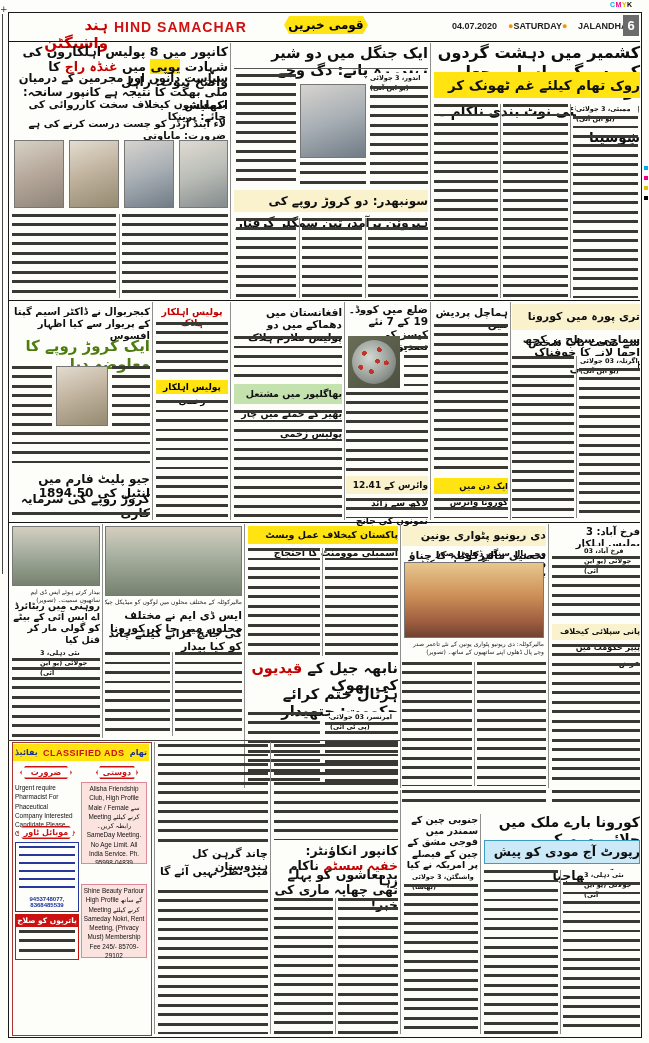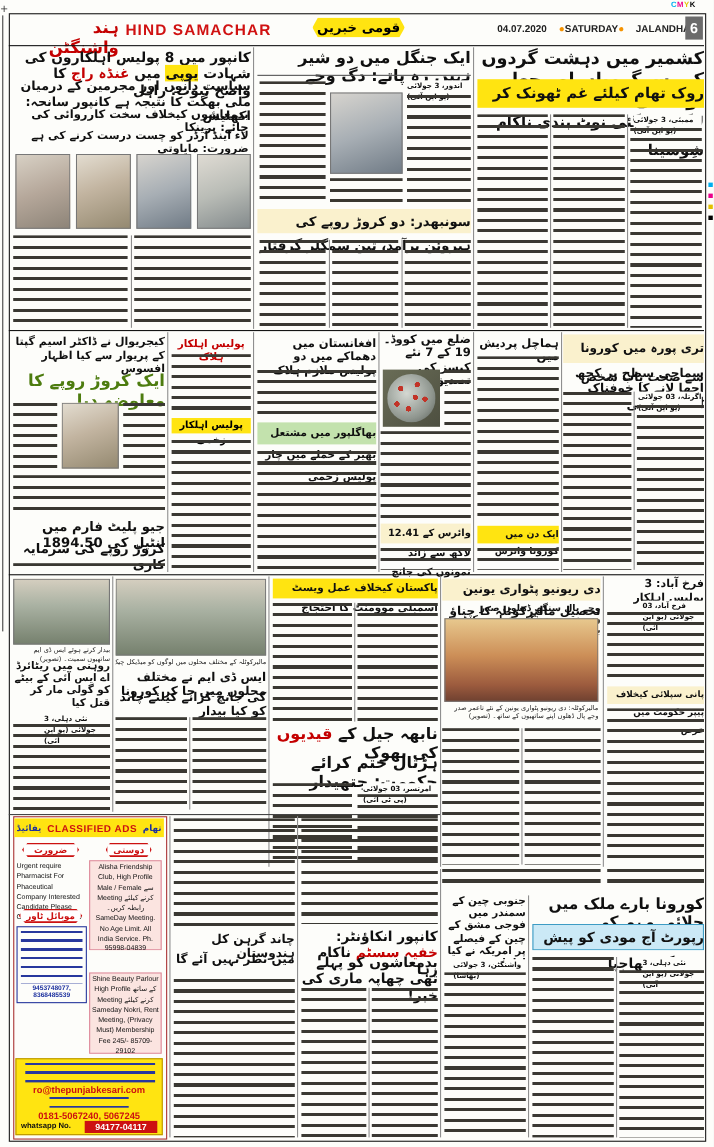--- a/index.html
+++ b/index.html
@@ -225,34 +225,30 @@
     <span class="u b blue" style="font-size:8px;">تھام</span>
   </div>
 
   <div class="abs pill" style="left:20px;top:766px;width:52px;height:13px;line-height:13px;font-size:8px;">ضرورت</div>
   <div class="abs en" style="left:15px;top:783px;width:62px;font-size:6.4px;line-height:1.45;color:#111;">Urgent require Pharmacist For Phaceutical Company Interested Candidate Please Contact 9872334650</div>
   <div class="abs pill" style="left:17px;top:826px;width:58px;height:13px;line-height:13px;font-size:8px;">موبائل ٹاور</div>
   <div class="abs" style="left:15px;top:842px;width:62px;height:68px;border:1px solid #27379d;">
     <div class="abs tlb" style="left:3px;top:3px;width:56px;height:48px;"></div>
     <div class="abs en b blue ctr" style="left:1px;top:53px;width:60px;font-size:6px;">9453748077, 8368485539</div>
   </div>
+  <div class="abs" style="left:15px;top:914px;width:62px;height:44px;border:1px solid #cc1111;">
+    <div class="abs u b ctr" style="left:0;top:0;width:62px;height:12px;line-height:12px;background:#cc1111;color:#fff;font-size:7.5px;">یاتریوں کو صلاح</div>
+    <div class="abs tl" style="left:3px;top:15px;width:56px;height:26px;"></div>
+  </div>
 
   <div class="abs pill" style="left:96px;top:766px;width:42px;height:13px;line-height:13px;font-size:8px;">دوستی</div>
   <div class="abs pink adtxt en" style="left:81px;top:782px;width:66px;height:82px;padding:2px;box-sizing:border-box;overflow:hidden;">Alisha Friendship Club, High Profile Male / Female سے Meeting کرنے کیلئے رابطہ کریں۔ SameDay Meeting. No Age Limit. All India Service. Ph. 95998-04839</div>
   <div class="abs pill" style="left:96px;top:868px;width:42px;height:13px;line-height:13px;font-size:8px;margin-top:20px;">بیوٹی</div>
   <div class="abs pink adtxt en" style="left:81px;top:884px;width:66px;height:74px;padding:2px;box-sizing:border-box;overflow:hidden;">Shine Beauty Parlour High Profile کے ساتھ Meeting کرنے کیلئے Sameday Nokri, Rent Meeting, (Privacy Must) Membership Fee 245/- 85709-29102</div>
 
-  <div class="abs ylw" style="left:14px;top:962px;width:134px;height:70px;border:1px solid #b99400;box-sizing:border-box;">
-    <div class="abs tlb" style="left:8px;top:3px;width:118px;height:18px;"></div>
-    <div class="abs en b ctr" style="left:0;top:23px;width:132px;font-size:8.5px;color:#cc1111;">ro@thepunjabkesari.com</div>
-    <div class="abs tlb" style="left:30px;top:34px;width:72px;height:10px;"></div>
-    <div class="abs en b ctr" style="left:0;top:46px;width:132px;font-size:8.5px;color:#cc1111;">0181-5067240, 5067245</div>
-    <div class="abs en b" style="left:4px;top:57px;font-size:7px;color:#111;">whatsapp No.</div>
-    <div class="abs en b ctr" style="left:62px;top:56px;width:66px;height:11px;line-height:11px;background:#cc1111;color:#fff;font-size:8px;">94177-04117</div>
-  </div>
 
   <div class="abs tl" style="left:158px;top:744px;width:110px;height:100px;"></div>
   <div class="abs u h" style="left:158px;top:848px;width:110px;font-size:11px;">چاند گرہن کل ہندوستان</div>
   <div class="abs u h" style="left:158px;top:866px;width:110px;font-size:11px;">میں نظر نہیں آئے گا</div>
   <div class="abs tl" style="left:158px;top:890px;width:110px;height:144px;"></div>
 
   <div class="abs tl" style="left:274px;top:744px;width:124px;height:96px;"></div>
   <div class="abs u h" style="left:274px;top:844px;width:124px;font-size:12.5px;">
     <span>کانپور انکاؤنٹر:</span>
     <span class="red">خفیہ سسٹم</span>

